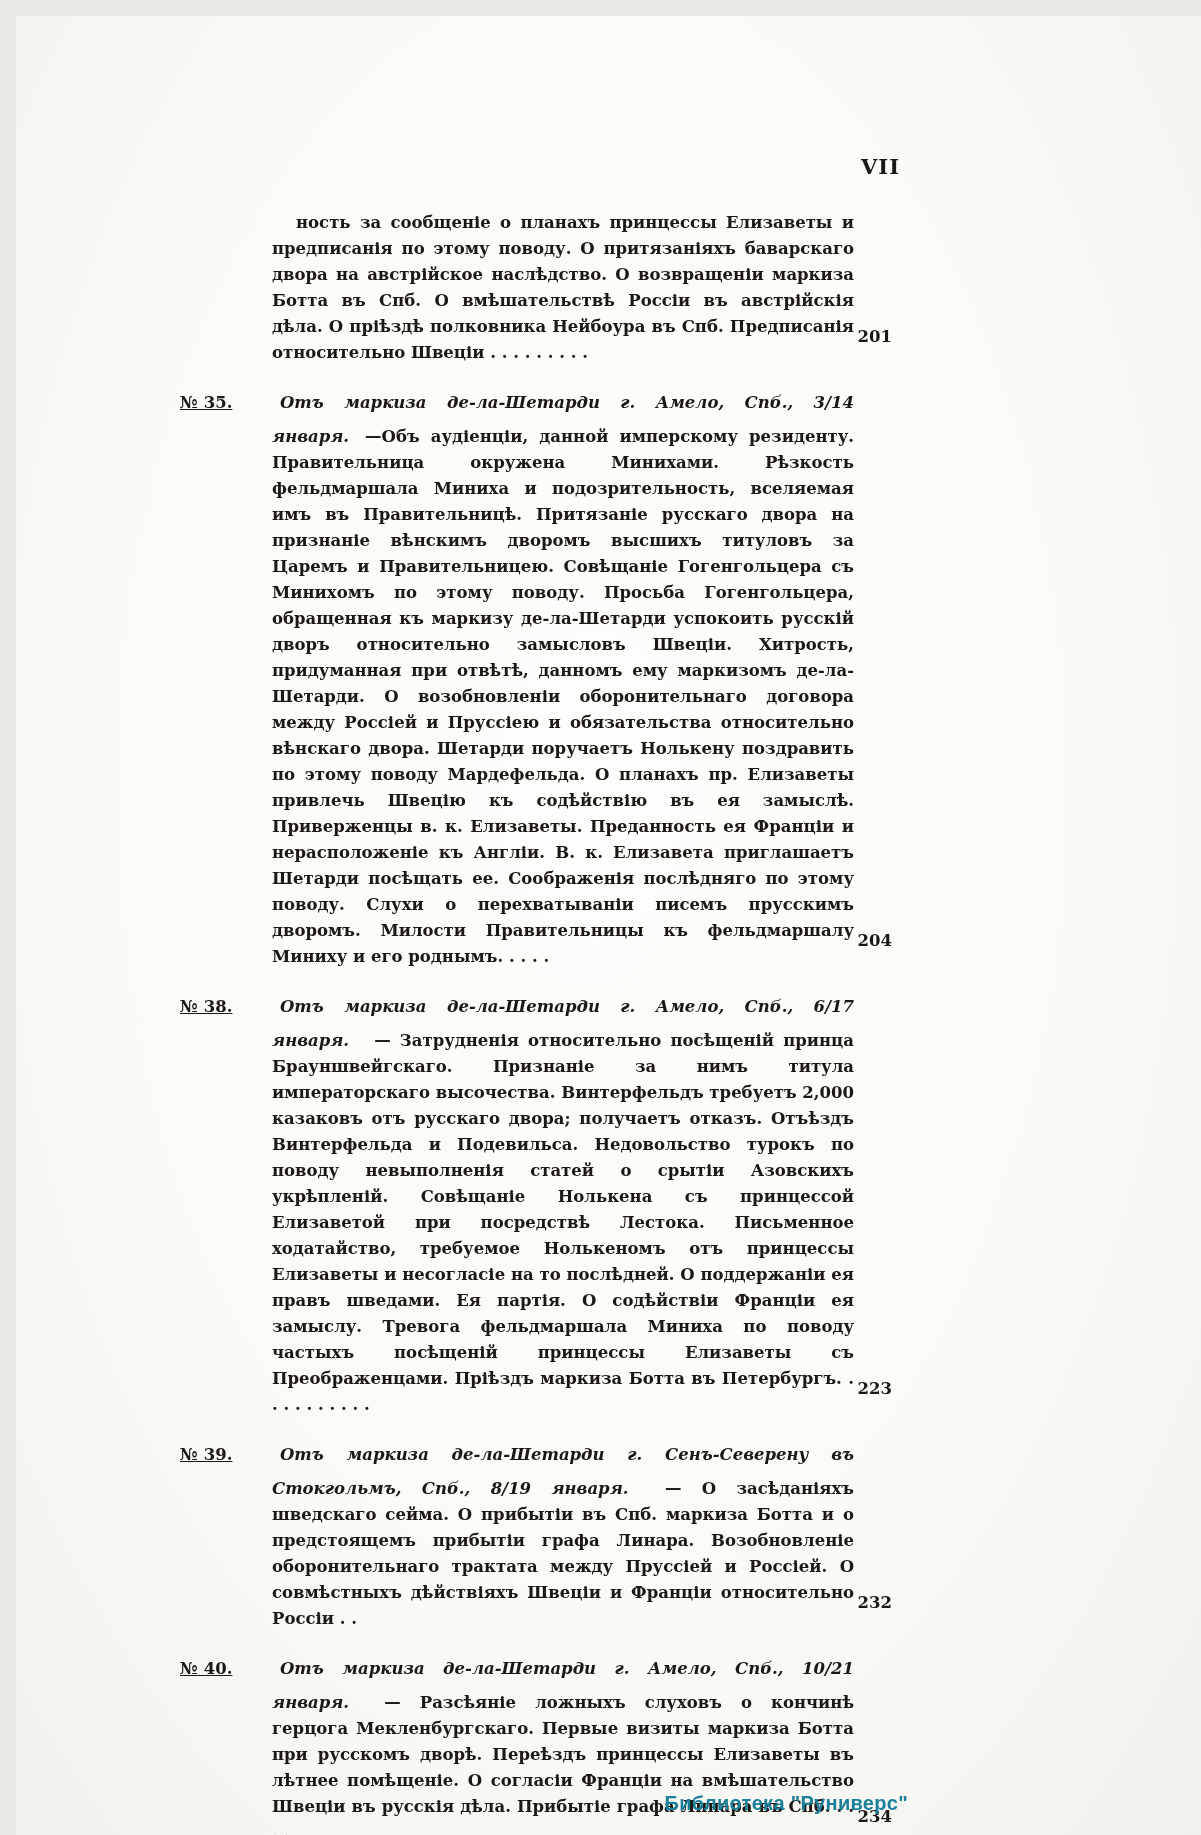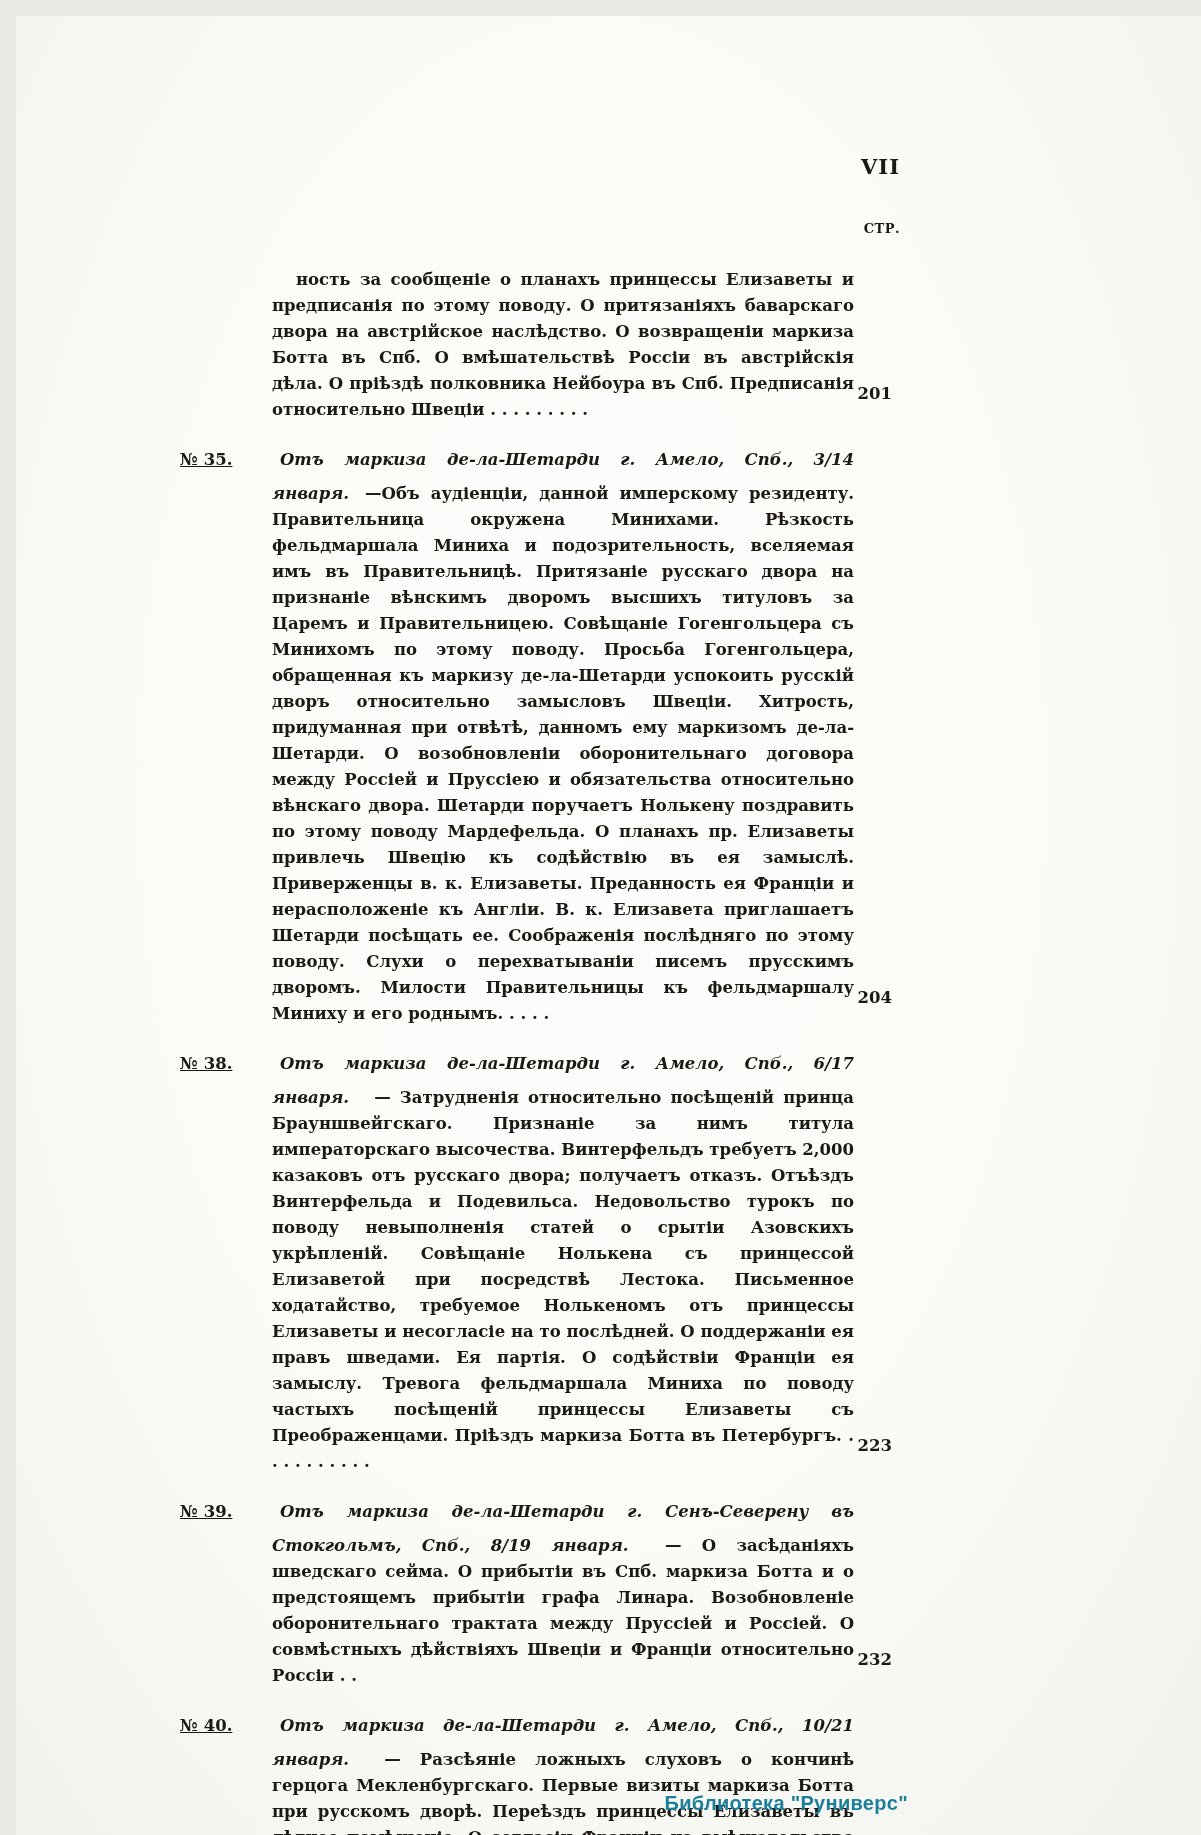--- a/index.html
+++ b/index.html
@@ -74,21 +74,20 @@
     letter-spacing: 0.3px;
   }
 </style>
 </head>
 <body>
 
 <div class="scan-page">
   <div class="content">
 
     <div class="folio">VII</div>
-    <div class="col-header">СТР.</div>
 
     <div class="toc">
 
       <p class="entry"><span class="num"></span><span class="head"></span><span class="body">ность за сообщеніе о планахъ принцессы Елизаветы и предписанія по этому поводу. О притязаніяхъ баварскаго двора на австрійское наслѣдство. О возвращеніи маркиза Ботта въ Спб. О вмѣшательствѣ Россіи въ австрійскія дѣла. О пріѣздѣ полковника Нейбоура въ Спб. Предписанія относительно Швеціи . . . . . . . . .</span><span class="pageno">201</span></p>
 
       <p class="entry"><span class="num">№ 35.</span><span class="head">Отъ маркиза де-ла-Шетарди г. Амело, Спб., 3/14 января.</span><span class="body">—Объ аудіенціи, данной имперскому резиденту. Правительница окружена Минихами. Рѣзкость фельдмаршала Миниха и подозрительность, вселяемая имъ въ Правительницѣ. Притязаніе русскаго двора на признаніе вѣнскимъ дворомъ высшихъ титуловъ за Царемъ и Правительницею. Совѣщаніе Гогенгольцера съ Минихомъ по этому поводу. Просьба Гогенгольцера, обращенная къ маркизу де-ла-Шетарди успокоить русскій дворъ относительно замысловъ Швеціи. Хитрость, придуманная при отвѣтѣ, данномъ ему маркизомъ де-ла-Шетарди. О возобновленіи оборонительнаго договора между Россіей и Пруссіею и обязательства относительно вѣнскаго двора. Шетарди поручаетъ Нолькену поздравить по этому поводу Мардефельда. О планахъ пр. Елизаветы привлечь Швецію къ содѣйствію въ ея замыслѣ. Приверженцы в. к. Елизаветы. Преданность ея Франціи и нерасположеніе къ Англіи. В. к. Елизавета приглашаетъ Шетарди посѣщать ее. Соображенія послѣдняго по этому поводу. Слухи о перехватываніи писемъ прусскимъ дворомъ. Милости Правительницы къ фельдмаршалу Миниху и его роднымъ. . . . .</span><span class="pageno">204</span></p>
 
 
 
       <p class="entry"><span class="num">№ 38.</span><span class="head">Отъ маркиза де-ла-Шетарди г. Амело, Спб., 6/17 января.</span><span class="body"> — Затрудненія относительно посѣщеній принца Брауншвейгскаго. Признаніе за нимъ титула императорскаго высочества. Винтерфельдъ требуетъ 2,000 казаковъ отъ русскаго двора; получаетъ отказъ. Отъѣздъ Винтерфельда и Подевильса. Недовольство турокъ по поводу невыполненія статей о срытіи Азовскихъ укрѣпленій. Совѣщаніе Нолькена съ принцессой Елизаветой при посредствѣ Лестока. Письменное ходатайство, требуемое Нолькеномъ отъ принцессы Елизаветы и несогласіе на то послѣдней. О поддержаніи ея правъ шведами. Ея партія. О содѣйствіи Франціи ея замыслу. Тревога фельдмаршала Миниха по поводу частыхъ посѣщеній принцессы Елизаветы съ Преображенцами. Пріѣздъ маркиза Ботта въ Петербургъ. . . . . . . . . . .</span><span class="pageno">223</span></p>

